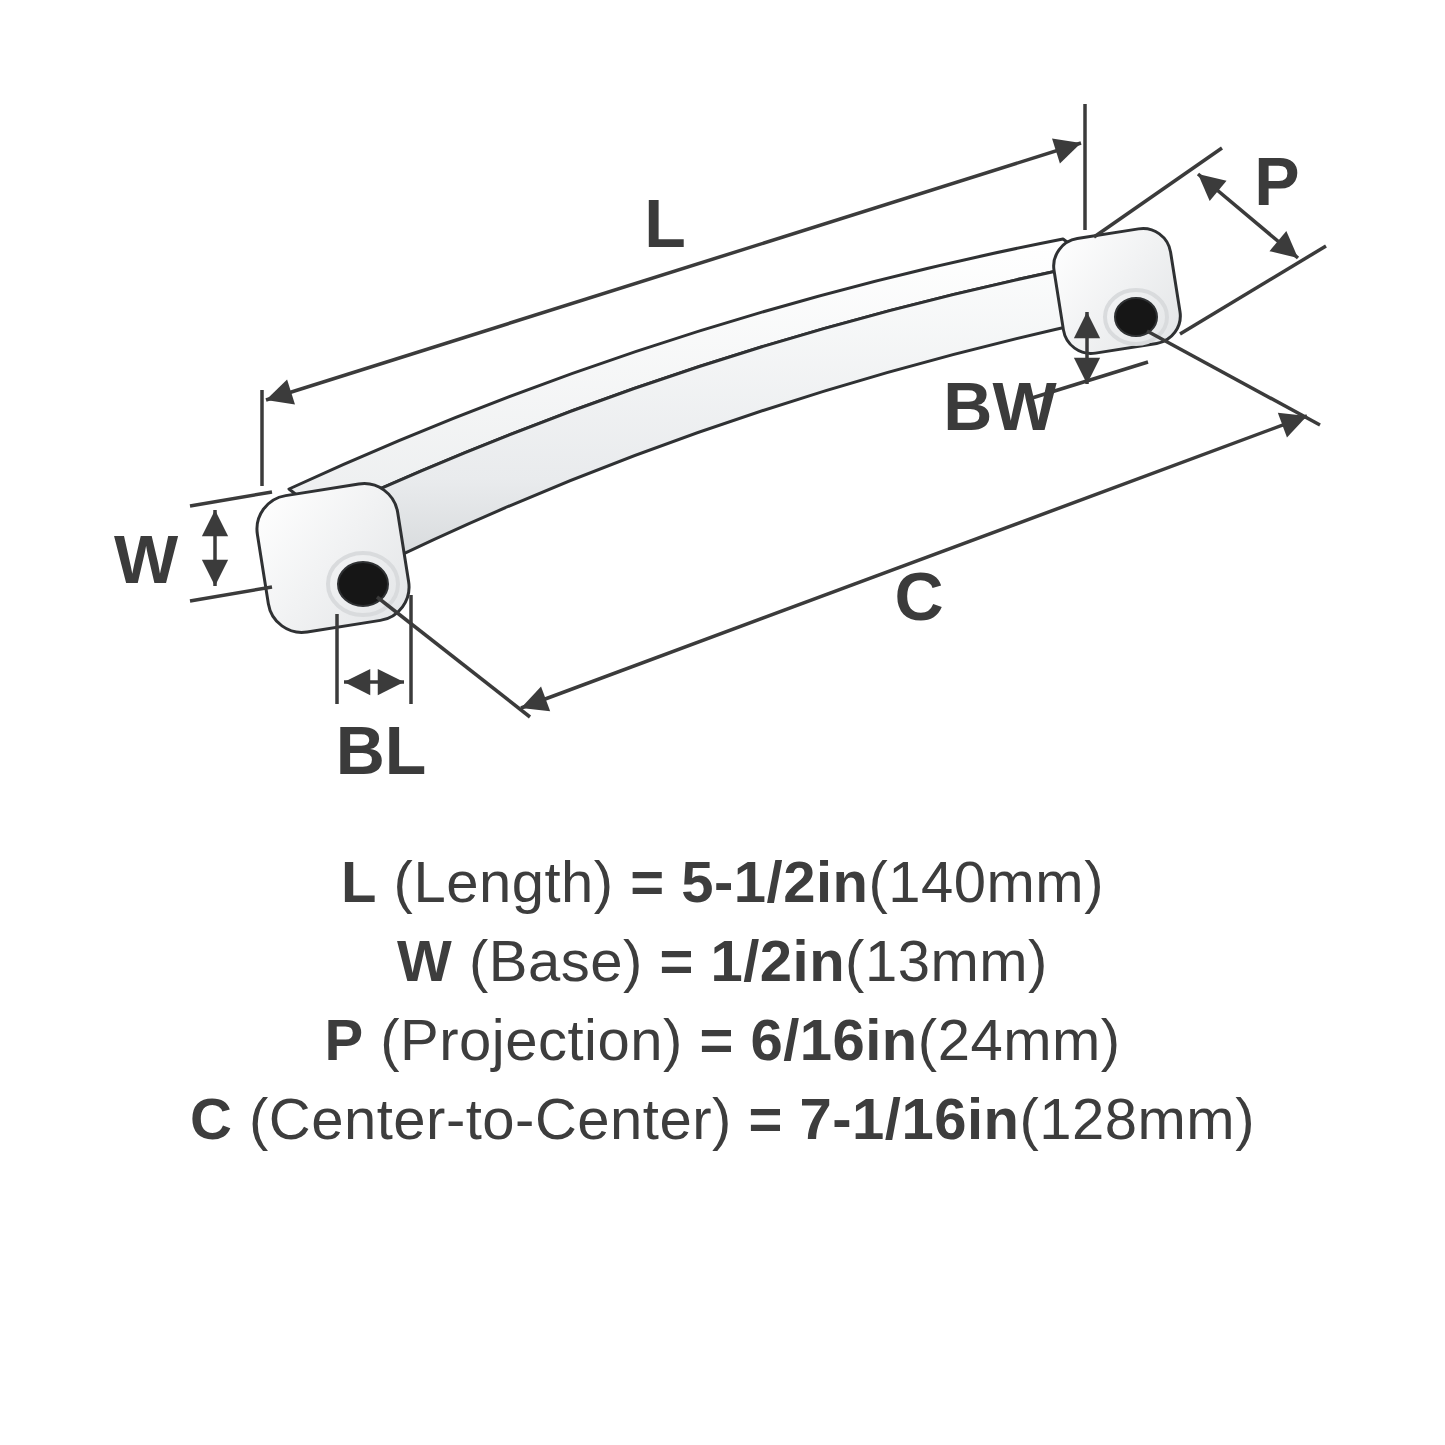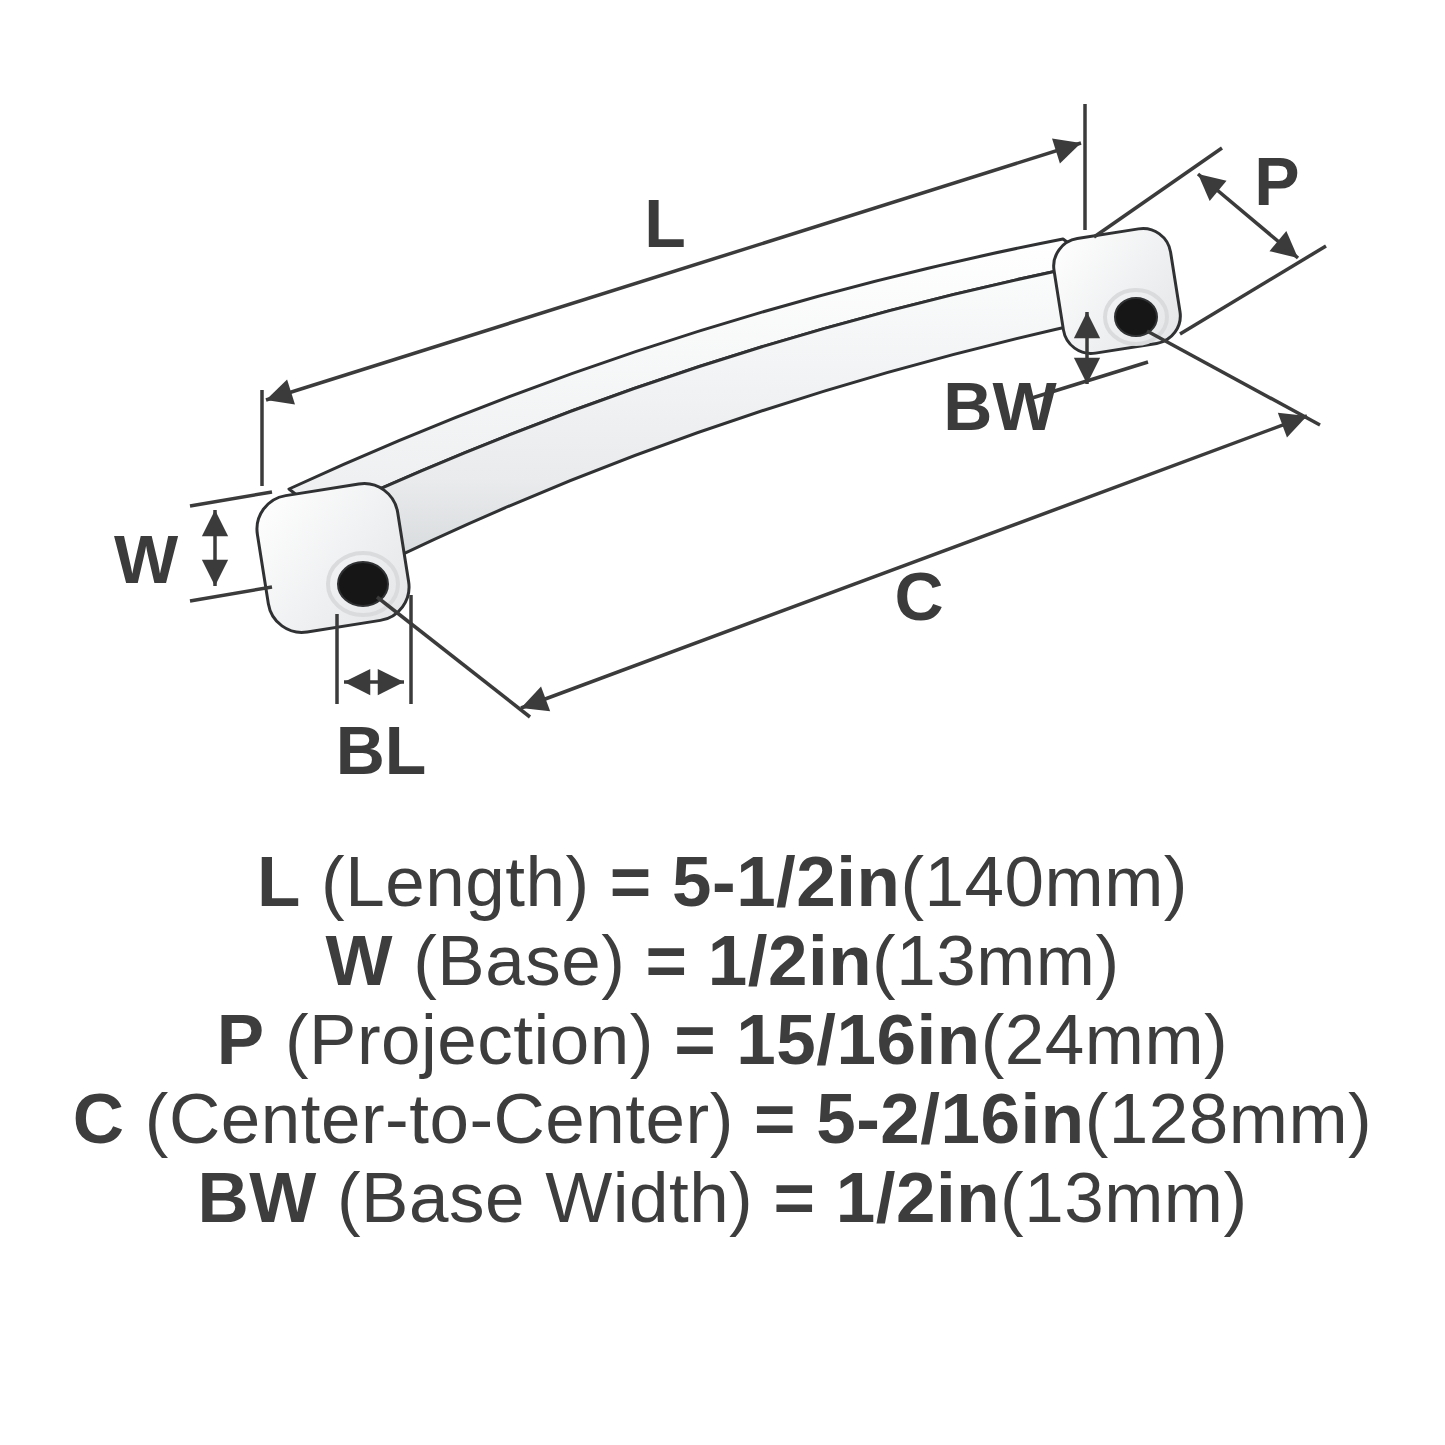--- a/index.html
+++ b/index.html
@@ -1,21 +1,21 @@
 <!DOCTYPE html>
 <html><head>
 <meta charset="utf-8">
 <style>
   html,body{margin:0;padding:0;}
   body{width:1445px;height:1445px;background:#ffffff;font-family:"Liberation Sans",sans-serif;}
   .stage{position:relative;width:1445px;height:1445px;background:#ffffff;overflow:hidden;}
   .diagram{position:absolute;top:0;left:0;width:1445px;height:830px;display:block;}
   .dim-label{font-family:"Liberation Sans",sans-serif;font-weight:700;font-size:68px;fill:#3b3b3b;}
   .specs{position:absolute;top:842px;left:0;width:1445px;text-align:center;color:#3d3d3d;}
-  .spec-line{font-size:71px;line-height:79px;white-space:nowrap;letter-spacing:0.5px;}
+  .spec-line{font-size:58px;line-height:79px;white-space:nowrap;letter-spacing:0.5px;}
   .spec-line .b{font-weight:700;}
   .spec-line .r{font-weight:400;}
 </style>
 </head>
 <body>
 
 <div class="stage">
 
   <svg class="diagram" viewBox="0 0 1445 830" xmlns="http://www.w3.org/2000/svg">
     <defs>
@@ -93,18 +93,17 @@
     <text class="dim-label" x="1277" y="205" text-anchor="middle">P</text>
     <text class="dim-label" x="1000" y="430" text-anchor="middle">BW</text>
     <text class="dim-label" x="146" y="583" text-anchor="middle">W</text>
     <text class="dim-label" x="919" y="620" text-anchor="middle">C</text>
     <text class="dim-label" x="381" y="774" text-anchor="middle">BL</text>
   </svg>
 
   <div class="specs">
     <div class="spec-line"><span class="b">L</span> <span class="r">(Length)</span> <span class="b">=</span> <span class="b">5-1/2in</span><span class="r">(140mm)</span></div>
     <div class="spec-line"><span class="b">W</span> <span class="r">(Base)</span> <span class="b">=</span> <span class="b">1/2in</span><span class="r">(13mm)</span></div>
-    <div class="spec-line"><span class="b">P</span> <span class="r">(Projection)</span> <span class="b">=</span> <span class="b">15/16in</span><span class="r">(24mm)</span></div>
-    <div class="spec-line"><span class="b">C</span> <span class="r">(Center-to-Center)</span> <span class="b">=</span> <span class="b">5-2/16in</span><span class="r">(128mm)</span></div>
-    <div class="spec-line"><span class="b">BW</span> <span class="r">(Base Width)</span> <span class="b">=</span> <span class="b">1/2in</span><span class="r">(13mm)</span></div>
+    <div class="spec-line"><span class="b">P</span> <span class="r">(Projection)</span> <span class="b">=</span> <span class="b">6/16in</span><span class="r">(24mm)</span></div>
+    <div class="spec-line"><span class="b">C</span> <span class="r">(Center-to-Center)</span> <span class="b">=</span> <span class="b">7-1/16in</span><span class="r">(128mm)</span></div>
   </div>
 
 </div>
 
 </body></html>

